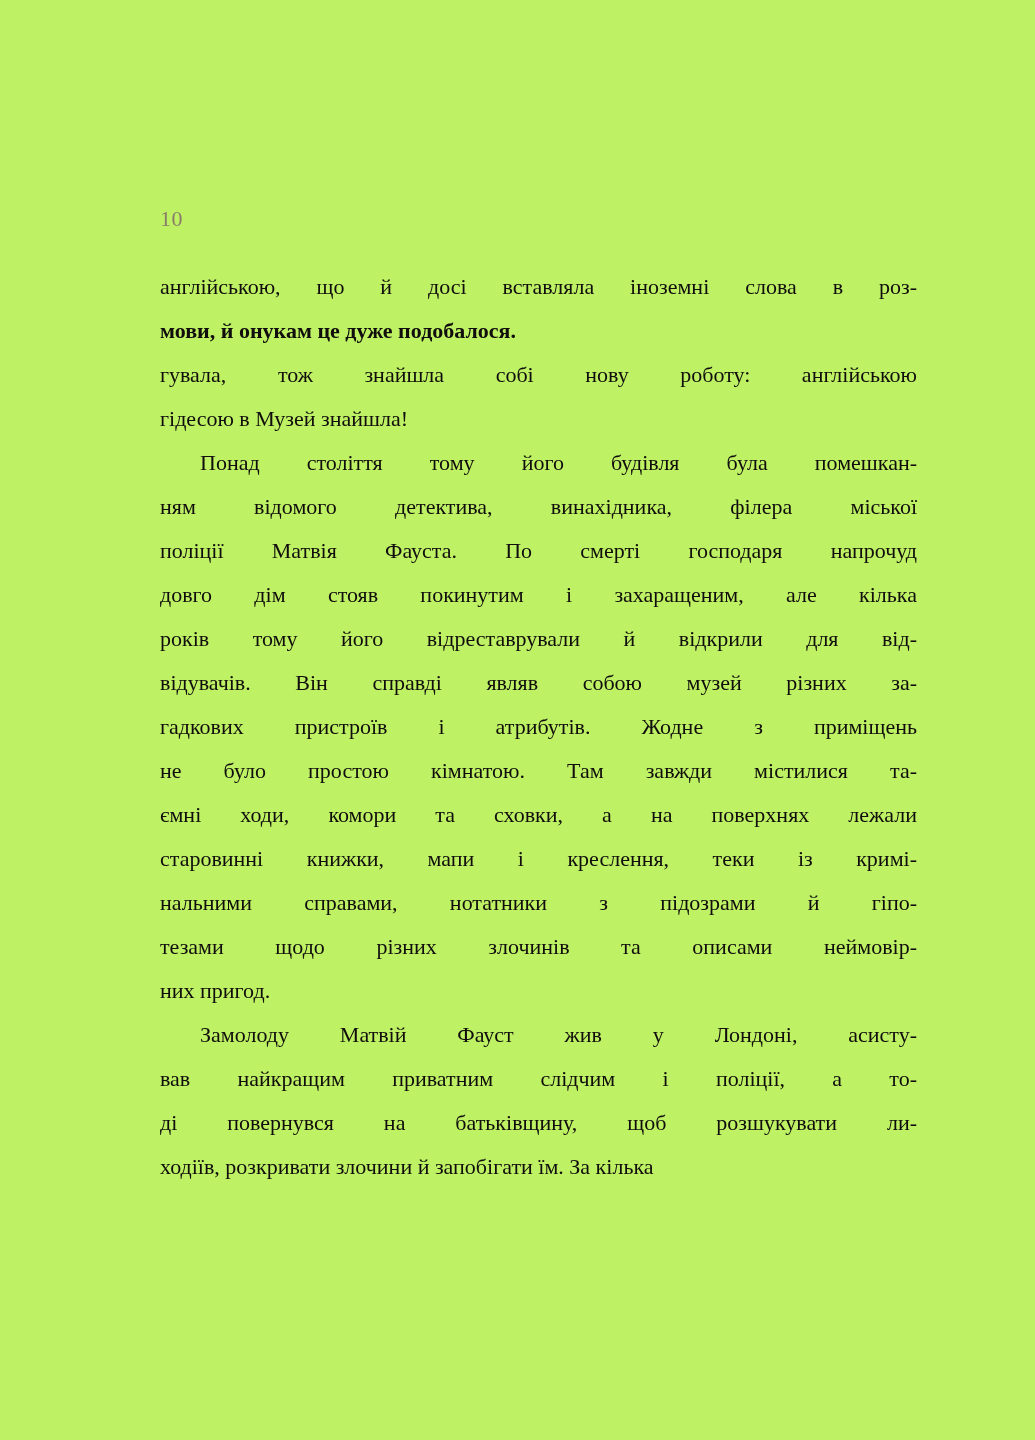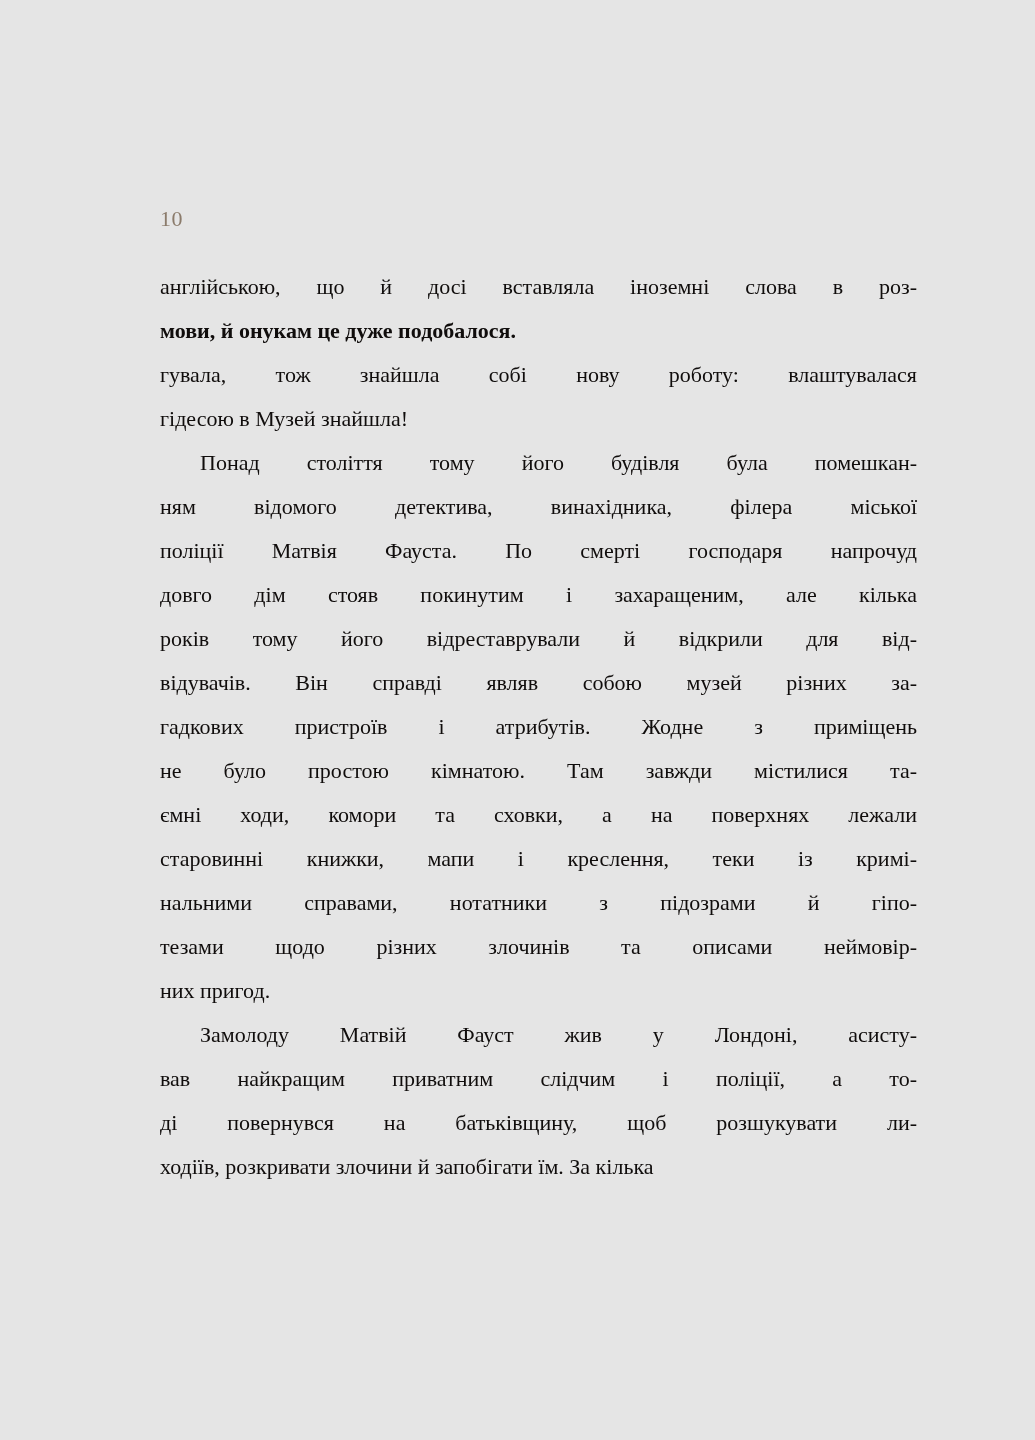--- a/index.html
+++ b/index.html
@@ -62,24 +62,24 @@
     text-indent: 40px;
   }
   
   .line {
     white-space: normal;
   }
 </style>
 </head>
 <body>
 
-<div class="page" style="background: #e5e5e5;">
+<div class="page" style="background: #bef264;">
 
   <div class="folio" style="color: rgb(139, 123, 107);">10</div>
 
   <div class="textblock" id="textblock">
       <p class="para" style="color: rgb(16, 13, 12);"><span class="line" style="color: rgb(16, 13, 12);">англійською, що й досі вставляла іноземні слова в роз-</span><span class="line last" style="color: rgb(16, 13, 12); font-weight: bold;">мови, й онукам це дуже подобалося.</span></p>
-      <p class="para" style="color: rgb(16, 13, 12);"><span class="line" style="color: rgb(16, 13, 12);">гувала, тож знайшла собі нову роботу: влаштувалася</span><span class="line last" style="color: rgb(16, 13, 12);">гідесою в Музей знайшла!</span></p>
+      <p class="para" style="color: rgb(16, 13, 12);"><span class="line" style="color: rgb(16, 13, 12);">гувала, тож знайшла собі нову роботу: англійською</span><span class="line last" style="color: rgb(16, 13, 12);">гідесою в Музей знайшла!</span></p>
       <p class="para" style="color: rgb(16, 13, 12);"><span class="line indent" style="color: rgb(16, 13, 12);">Понад століття тому його будівля була помешкан-</span><span class="line" style="color: rgb(16, 13, 12);">ням відомого детектива, винахідника, філера міської</span><span class="line" style="color: rgb(16, 13, 12);">поліції Матвія Фауста. По смерті господаря напрочуд</span><span class="line" style="color: rgb(16, 13, 12);">довго дім стояв покинутим і захаращеним, але кілька</span><span class="line" style="color: rgb(16, 13, 12);">років тому його відреставрували й відкрили для від-</span><span class="line" style="color: rgb(16, 13, 12);">відувачів. Він справді являв собою музей різних за-</span><span class="line" style="color: rgb(16, 13, 12);">гадкових пристроїв і атрибутів. Жодне з приміщень</span><span class="line" style="color: rgb(16, 13, 12);">не було простою кімнатою. Там завжди містилися та-</span><span class="line" style="color: rgb(16, 13, 12);">ємні ходи, комори та сховки, а на поверхнях лежали</span><span class="line" style="color: rgb(16, 13, 12);">старовинні книжки, мапи і креслення, теки із кримі-</span><span class="line" style="color: rgb(16, 13, 12);">нальними справами, нотатники з підозрами й гіпо-</span><span class="line" style="color: rgb(16, 13, 12);">тезами щодо різних злочинів та описами неймовір-</span><span class="line last" style="color: rgb(16, 13, 12);">них пригод.</span></p>
       <p class="para" style="color: rgb(16, 13, 12);"><span class="line indent" style="color: rgb(16, 13, 12);">Замолоду Матвій Фауст жив у Лондоні, асисту-</span><span class="line" style="color: rgb(16, 13, 12);">вав найкращим приватним слідчим і поліції, а то-</span><span class="line" style="color: rgb(16, 13, 12);">ді повернувся на батьківщину, щоб розшукувати ли-</span><span class="line last" style="color: rgb(16, 13, 12);">ходіїв, розкривати злочини й запобігати їм. За кілька</span></p>
     </div>
 
 </div>
 
 </body></html>

